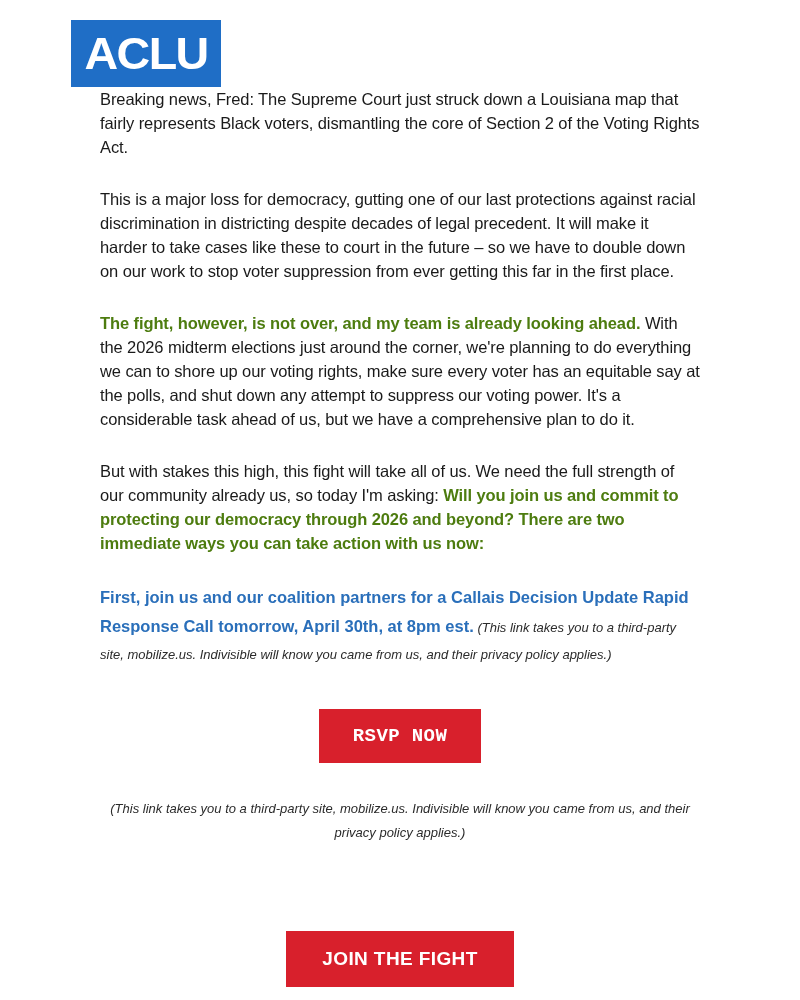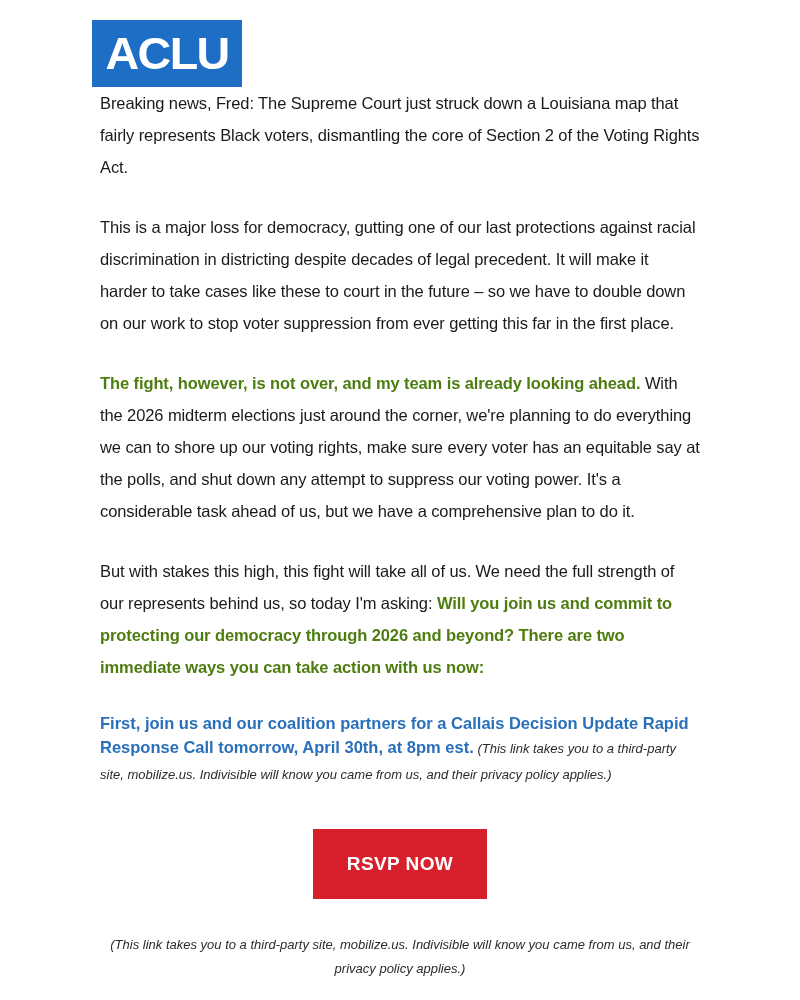--- a/index.html
+++ b/index.html
@@ -18,21 +18,21 @@
   }
 
   .email-wrap {
     width: 800px;
     padding: 0;
     background: #ffffff;
   }
 
   
   .logo-row {
-    padding: 20px 0 0 92px;
+    padding: 20px 0 0 71px;
   }
   .aclu-logo {
     width: 150px;
     height: 67px;
     background: #1f6ec6;
     display: flex;
     align-items: center;
     justify-content: center;
     overflow: hidden;
   }
@@ -47,38 +47,38 @@
     font-stretch: condensed;
   }
 
   
   .content {
     padding: 0 100px;
     width: 800px;
   }
   p.body-text {
     font-size: 16.5px;
-    line-height: 32px;
+    line-height: 24px;
     color: #1a1a1a;
     margin: 0 0 28px 0;
     letter-spacing: -0.1px;
   }
   p.body-text:first-of-type {
     margin-top: 0;
   }
   .first-para { margin-top: 48px; }
 
   strong { font-weight: bold; color: #4d7c0f; }
 
   
   .link-blue {
     color: #2a6fba;
     font-weight: bold;
     font-size: 16.5px;
-    line-height: 24px;
+    line-height: 29px;
     text-decoration: none;
   }
   p.link-para {
     margin: 0 0 0 0;
     font-size: 16.5px;
     line-height: 24px;
   }
   .disclaimer-inline {
     font-style: italic;
     font-size: 13px;
@@ -98,21 +98,22 @@
     font-family: "Liberation Sans", sans-serif;
     font-weight: bold;
     font-size: 19px;
     letter-spacing: 0.4px;
     text-decoration: none;
     border: none;
     cursor: pointer;
     text-align: center;
   }
   #rsvp-btn {
-    padding: 24px 34px;
+    padding: 16px 34px;
+    font-family: Liberation Mono, monospace;
   }
   #join-btn {
     padding: 17px 36px;
   }
 
   
   .disclaimer-center {
     text-align: center;
     font-style: italic;
     font-size: 13px;
@@ -137,21 +138,21 @@
   </div>
 
   <div class="content">
 
     <p class="body-text first-para">Breaking news, Fred: The Supreme Court just struck down a Louisiana map that fairly represents Black voters, dismantling the core of Section 2 of the Voting Rights Act.</p>
 
     <p class="body-text">This is a major loss for democracy, gutting one of our last protections against racial discrimination in districting despite decades of legal precedent. It will make it harder to take cases like these to court in the future – so we have to double down on our work to stop voter suppression from ever getting this far in the first place.</p>
 
     <p class="body-text"><strong>The fight, however, is not over, and my team is already looking ahead.</strong><span> With the 2026 midterm elections just around the corner, we're planning to do everything we can to shore up our voting rights, make sure every voter has an equitable say at the polls, and shut down any attempt to suppress our voting power. It's a considerable task ahead of us, but we have a comprehensive plan to do it.</span></p>
 
-    <p class="body-text"><span>But with stakes this high, this fight will take all of us. We need the full strength of our represents behind us, so today I'm asking: </span><strong>Will you join us and commit to protecting our democracy through 2026 and beyond? There are two immediate ways you can take action with us now:</strong></p>
+    <p class="body-text"><span>But with stakes this high, this fight will take all of us. We need the full strength of our community already us, so today I'm asking: </span><strong>Will you join us and commit to protecting our democracy through 2026 and beyond? There are two immediate ways you can take action with us now:</strong></p>
 
     <p class="link-para"><a href="#" class="link-blue">First, join us and our coalition partners for a Callais Decision Update Rapid Response Call tomorrow, April 30th, at 8pm est.</a><span class="disclaimer-inline"> (This link takes you to a third-party site, mobilize.us. Indivisible will know you came from us, and their privacy policy applies.)</span></p>
 
     <div class="spacer-42"></div>
 
     <div class="btn-row">
       <a href="#" class="cta-btn" id="rsvp-btn">RSVP NOW</a>
     </div>
 
     <div class="spacer-34"></div>

